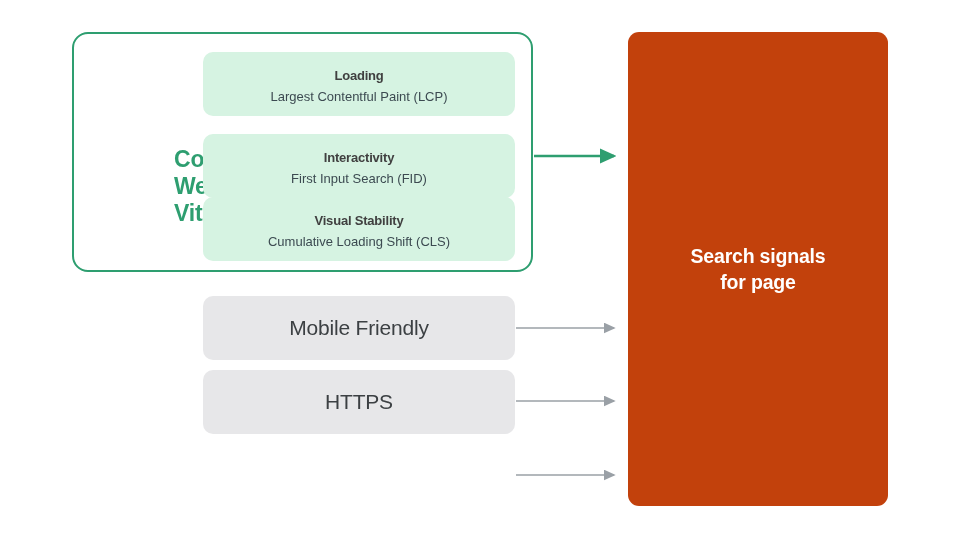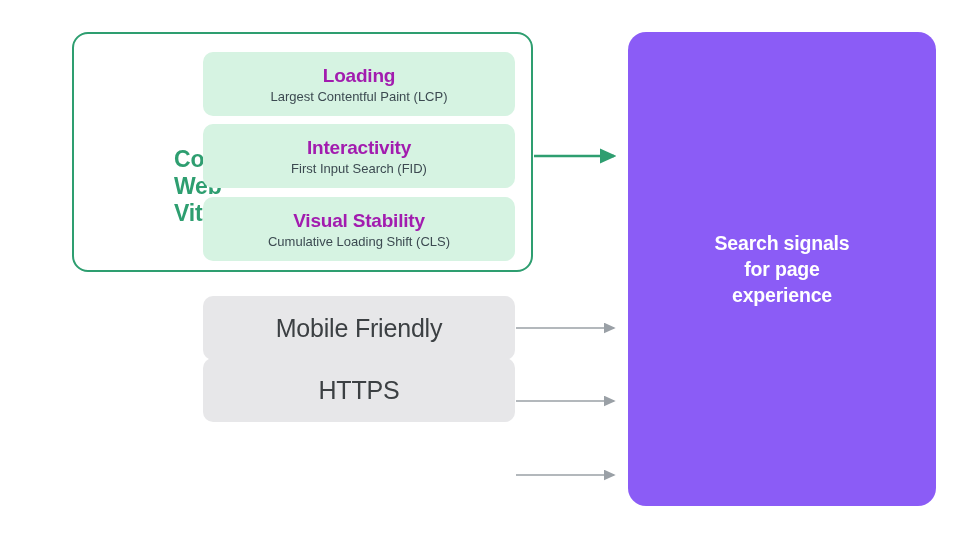--- a/index.html
+++ b/index.html
@@ -59,27 +59,27 @@
     height: 64px;
     background: #D6F3E2;
     border-radius: 10px;
     display: flex;
     flex-direction: column;
     align-items: center;
     justify-content: center;
     box-sizing: border-box;
   }
   .pill-1 { top: 52px; }
-  .pill-2 { top: 124px; }
+  .pill-2 { top: 134px; }
   .pill-3 { top: 197px; }
 
   .pill-title {
-    font-size: 19px;
+    font-size: 13px;
     font-weight: bold;
-    color: #a21caf;
+    color: #404040;
     letter-spacing: -0.2px;
     line-height: 23px;
   }
   .pill-sub {
     font-size: 13px;
     font-weight: normal;
     color: #3C4A51;
     line-height: 17px;
     margin-top: 1px;
   }
@@ -91,39 +91,39 @@
     width: 312px;
     height: 64px;
     background: #E7E7E9;
     border-radius: 10px;
     display: flex;
     align-items: center;
     justify-content: center;
     box-sizing: border-box;
   }
   .gbox-1 { top: 296px; }
-  .gbox-2 { top: 358px; text-align: right; }
+  .gbox-2 { top: 370px; text-align: right; }
   .gbox-3 { top: 443px; }
 
   .gbox-label {
-    font-size: 25px;
+    font-size: 21px;
     font-weight: normal;
     color: #3C4043;
     letter-spacing: -0.2px;
   }
 
   
   .blue-panel {
     position: absolute;
     left: 628px;
     top: 32px;
-    width: 308px;
+    width: 260px;
     height: 474px;
-    background: #8b5cf6;
-    border-radius: 18px;
+    background: #c2410c;
+    border-radius: 11px;
     display: flex;
     align-items: center;
     justify-content: center;
   }
   .blue-text {
     color: #ffffff;
     font-size: 19.5px;
     font-weight: bold;
     line-height: 26px;
     text-align: center;
@@ -176,21 +176,20 @@
 
   <div class="gbox gbox-2">
     <div class="gbox-label">HTTPS</div>
   </div>
 
 
   <div class="blue-panel">
     <div class="blue-text">
       <span>Search signals</span>
       <span>for page</span>
-      <span>experience</span>
     </div>
   </div>
 
   <svg id="arrows" viewBox="0 0 960 540">
     <defs>
       <marker id="arrowGreen" markerWidth="7" markerHeight="7" refX="6" refY="3.2" orient="auto" markerUnits="strokeWidth">
         <path d="M0,0 L7,3.2 L0,6.4 z" fill="#2E9E70"></path>
       </marker>
       <marker id="arrowGray" markerWidth="7" markerHeight="7" refX="6" refY="3.2" orient="auto" markerUnits="strokeWidth">
         <path d="M0,0 L7,3.2 L0,6.4 z" fill="#9AA0A6"></path>

